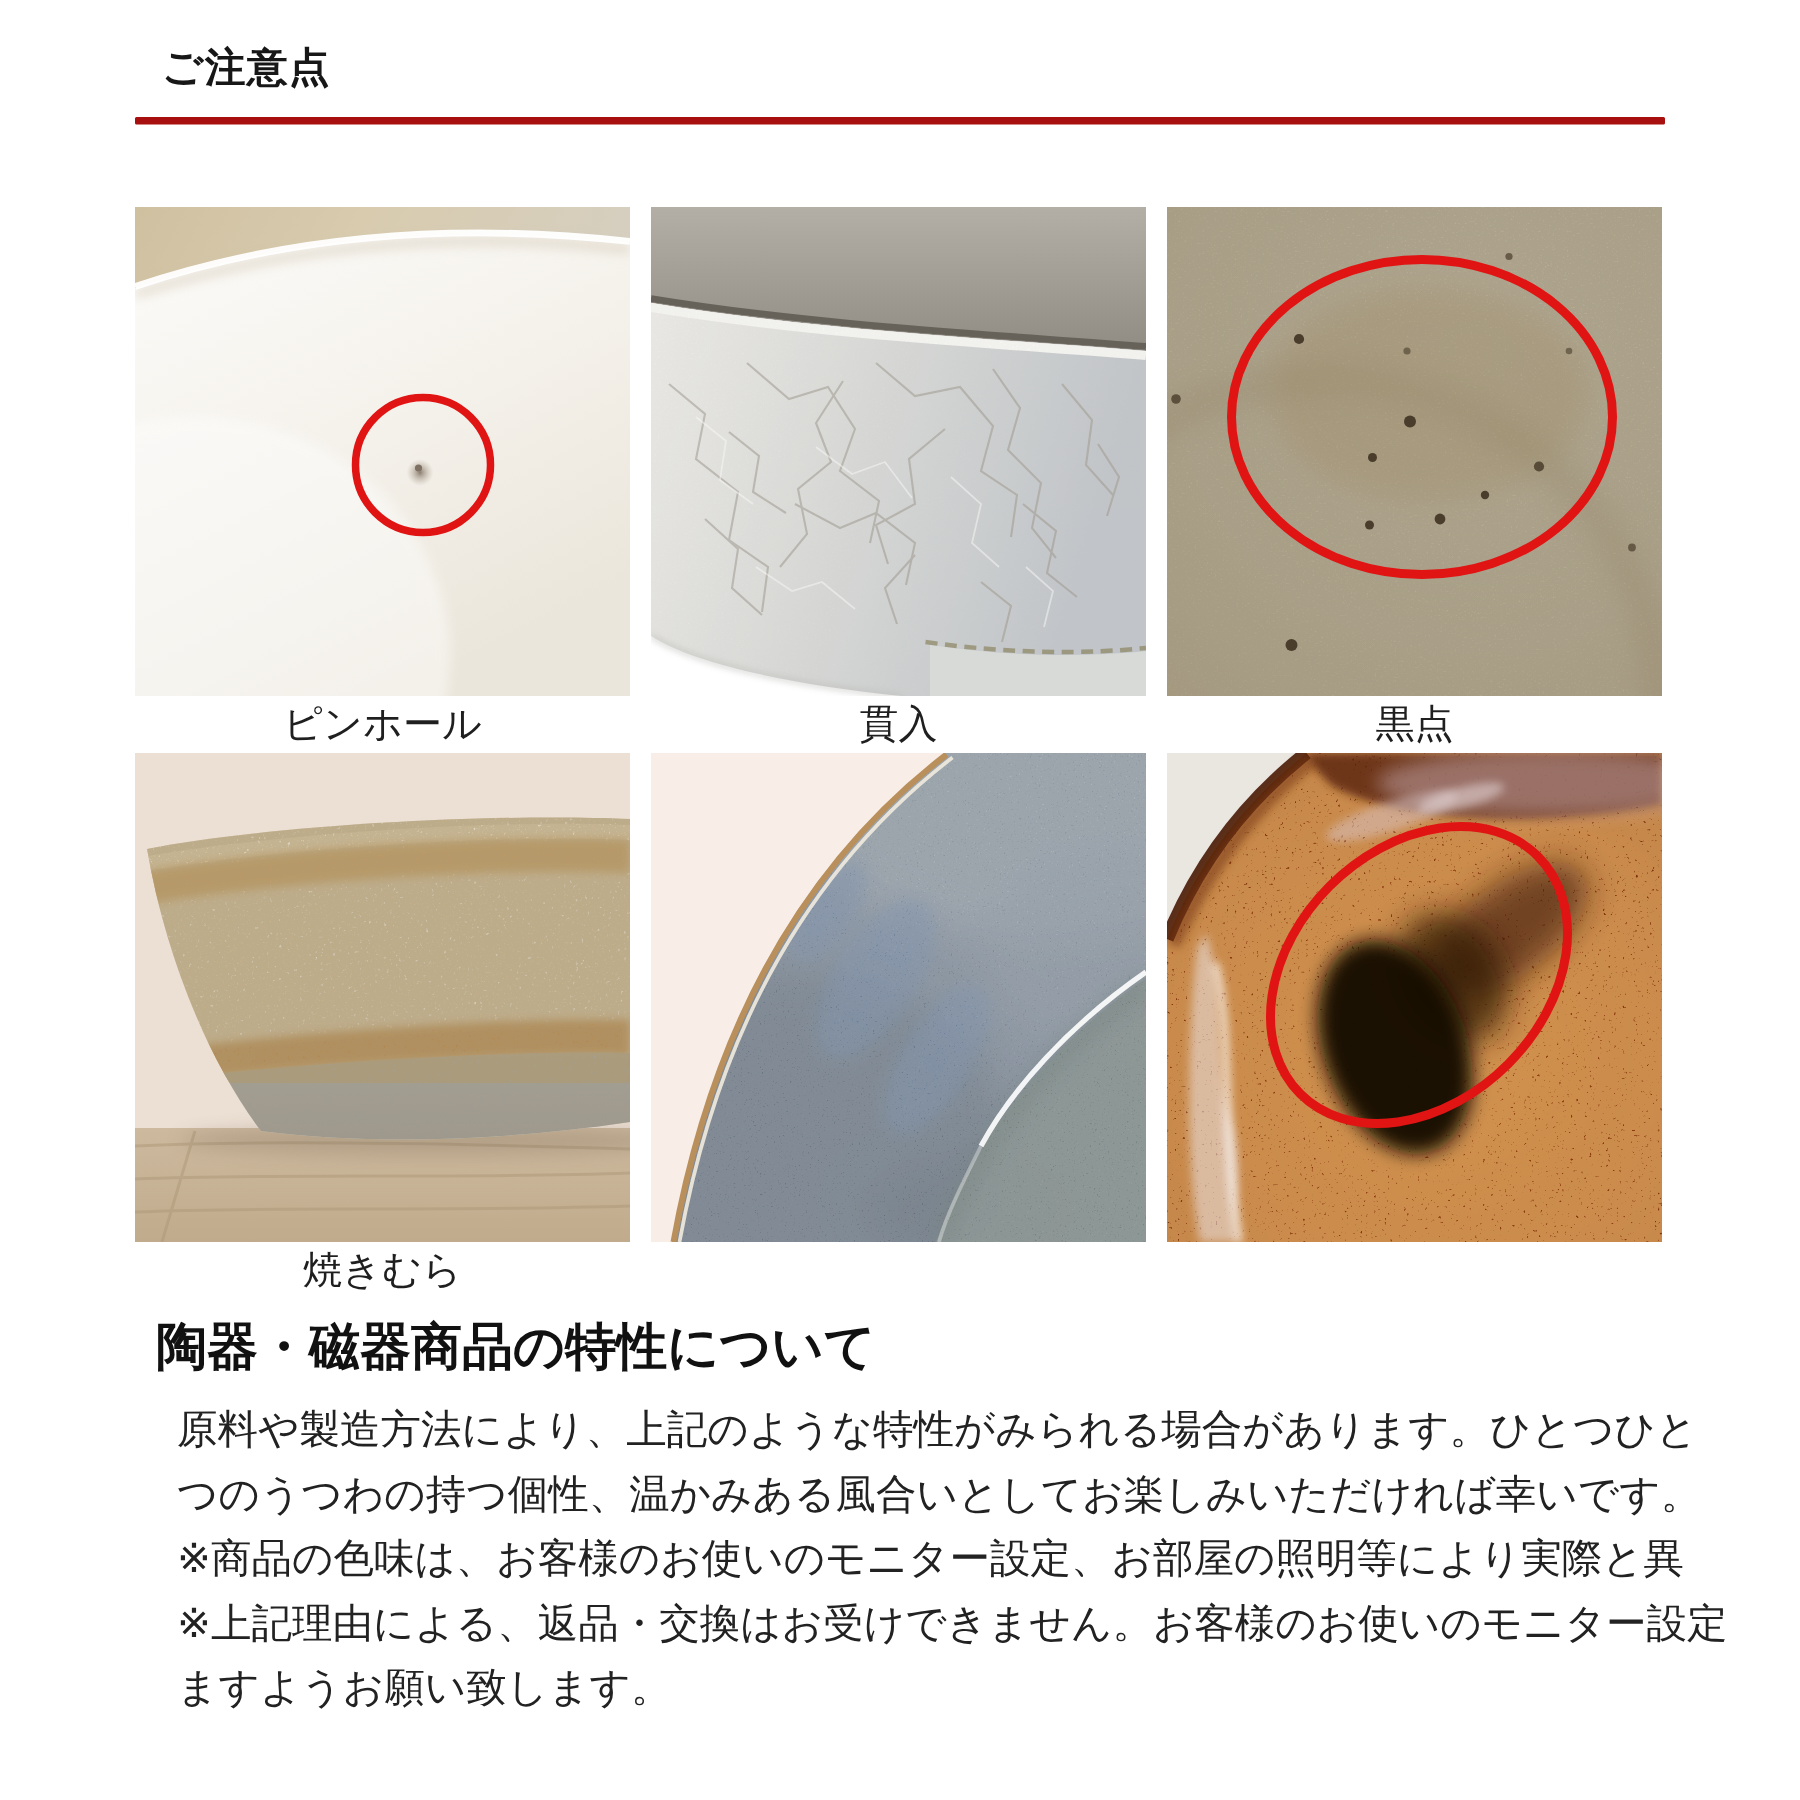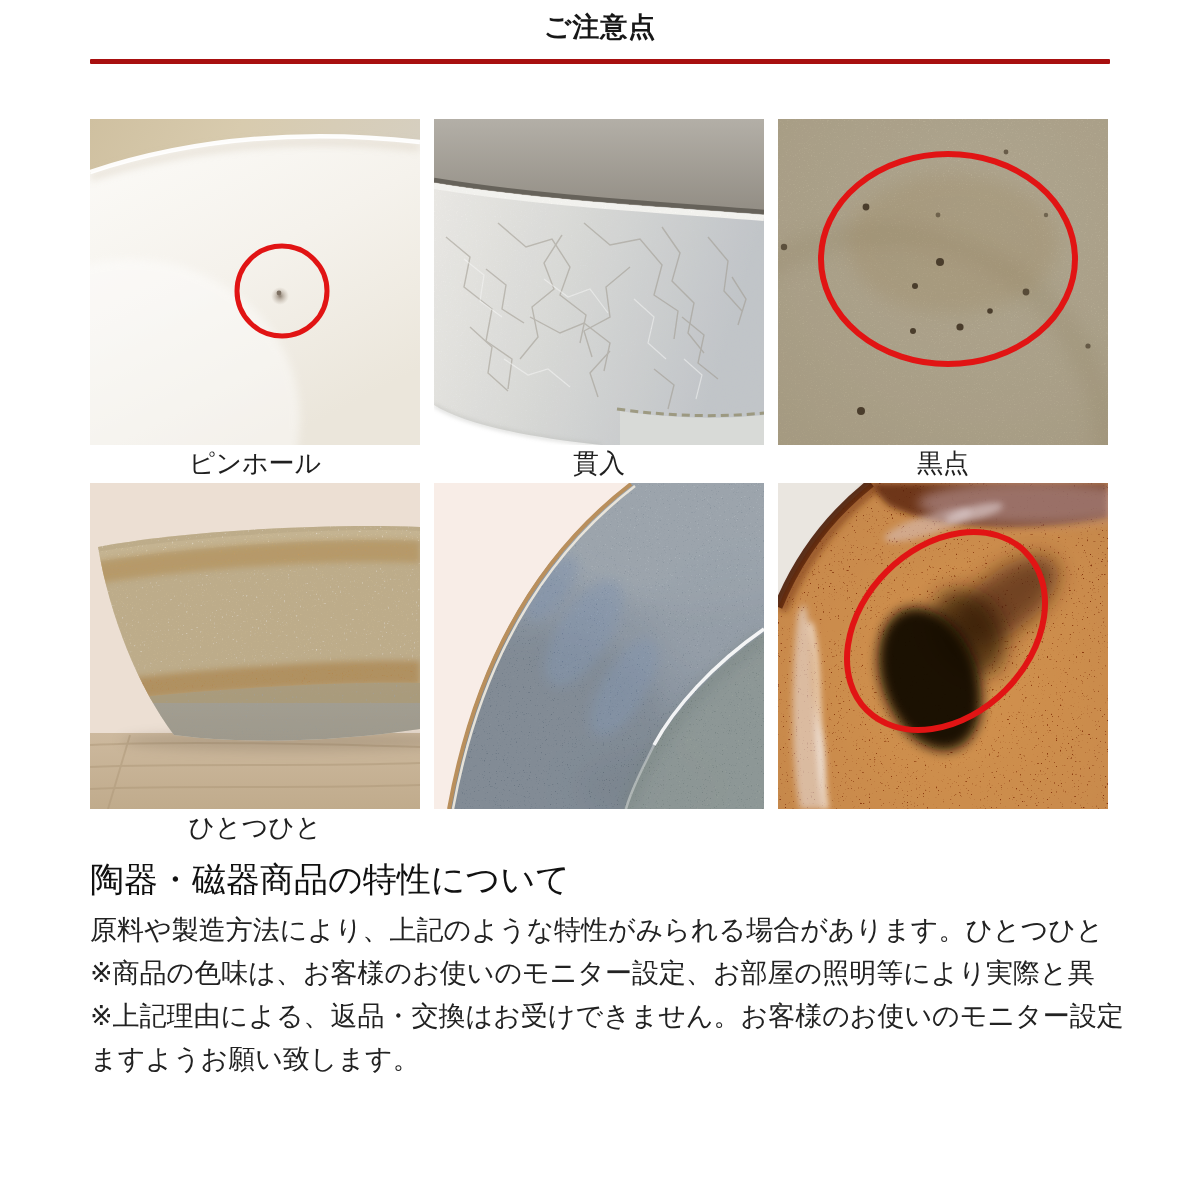--- a/index.html
+++ b/index.html
@@ -1,31 +1,31 @@
 <!DOCTYPE html>
 <html><head>
 <meta charset="utf-8">
 <style>
   html,body{margin:0;padding:0;}
   body{
     width:1200px;height:1200px;overflow:hidden;background:#ffffff;
     font-family:"Liberation Sans","DejaVu Sans",sans-serif;color:#1b1b1b;
   }
   .page{padding:12px 90px 0 90px;}
-  .title{font-size:27px;line-height:30px;font-weight:bold;margin:0;letter-spacing:1px;color:#171717;text-align:center;}
+  .title{font-size:27px;line-height:30px;font-weight:bold;margin:18px;letter-spacing:1px;color:#171717;}
   .divider{height:5px;background:#a80f0f;margin-top:17px;border-radius:1px;}
   .gallery{margin-top:55px;display:grid;grid-template-columns:repeat(3,330px);column-gap:14px;row-gap:2px;}
   figure.cell{margin:0;padding:0;}
   .photo{width:330px;height:326px;overflow:hidden;background:#eee;}
   .photo svg{display:block;}
   .caption{font-size:26px;line-height:36px;height:36px;text-align:center;color:#1f1f1f;}
   .notes{margin-top:14px;}
-  .notes-heading{font-size:34px;line-height:40px;font-weight:normal;margin:0;color:#111;}
+  .notes-heading{font-size:34px;line-height:40px;font-weight:bold;margin:14px;color:#111;}
   .notes-body{margin-top:10px;}
-  .notes-line{font-size:27px;line-height:43px;white-space:nowrap;color:#222;}
+  .notes-line{font-size:27px;line-height:43px;white-space:nowrap;color:#222;margin-left:28px;}
 </style>
 </head>
 <body>
 
 <div class="page">
 
   <h1 class="title">ご注意点</h1>
   <div class="divider"></div>
 
   <div class="gallery">
@@ -214,21 +214,21 @@
             <rect width="330" height="326" fill="#dcd3c1"></rect>
             <path d="M0,70 C90,54 240,44 330,48 L330,58 C240,54 90,64 0,80 Z" fill="#f2e9d6"></path>
             <path d="M0,80 C90,64 240,54 330,58 L330,80 C240,76 90,86 0,102 Z" fill="#c39455" opacity="0.9" filter="url(#p4b2)"></path>
             <path d="M0,200 C90,188 240,176 330,178 L330,202 C240,200 90,210 0,222 Z" fill="#b27c3e" opacity="0.95" filter="url(#p4b2)"></path>
             <path d="M0,220 C90,208 240,198 330,200 L330,326 L0,326 Z" fill="url(#p4gray)"></path>
             <rect y="40" width="330" height="180" filter="url(#p4sp)" opacity="0.55"></rect>
             <rect width="330" height="326" filter="url(#p4sp2)" opacity="0.28"></rect>
           </g>
         </svg>
       </div>
-      <figcaption class="caption">ひとつひと</figcaption>
+      <figcaption class="caption">焼きむら</figcaption>
     </figure>
 
     <figure class="cell">
       <div class="photo">
         <svg width="330" height="326" viewBox="0 0 330 326">
           <defs>
             <filter id="p5w" x="0%" y="0%" width="100%" height="100%">
               <feTurbulence type="fractalNoise" baseFrequency="0.85" numOctaves="2" seed="3"></feTurbulence>
               <feColorMatrix type="matrix" values="0 0 0 0 1  0 0 0 0 1  0 0 0 0 1  2 2 2 -2.7 0"></feColorMatrix>
             </filter>
@@ -307,19 +307,20 @@
         </svg>
       </div>
     </figure>
 
   </div>
 
   <section class="notes">
     <h2 class="notes-heading">陶器・磁器商品の特性について</h2>
     <div class="notes-body">
       <div class="notes-line">原料や製造方法により、上記のような特性がみられる場合があります。ひとつひと</div>
+      <div class="notes-line">つのうつわの持つ個性、温かみある風合いとしてお楽しみいただければ幸いです。</div>
       <div class="notes-line">※商品の色味は、お客様のお使いのモニター設定、お部屋の照明等により実際と異</div>
       <div class="notes-line">※上記理由による、返品・交換はお受けできません。お客様のお使いのモニター設定</div>
       <div class="notes-line">ますようお願い致します。</div>
     </div>
   </section>
 
 </div>
 
 </body></html>

